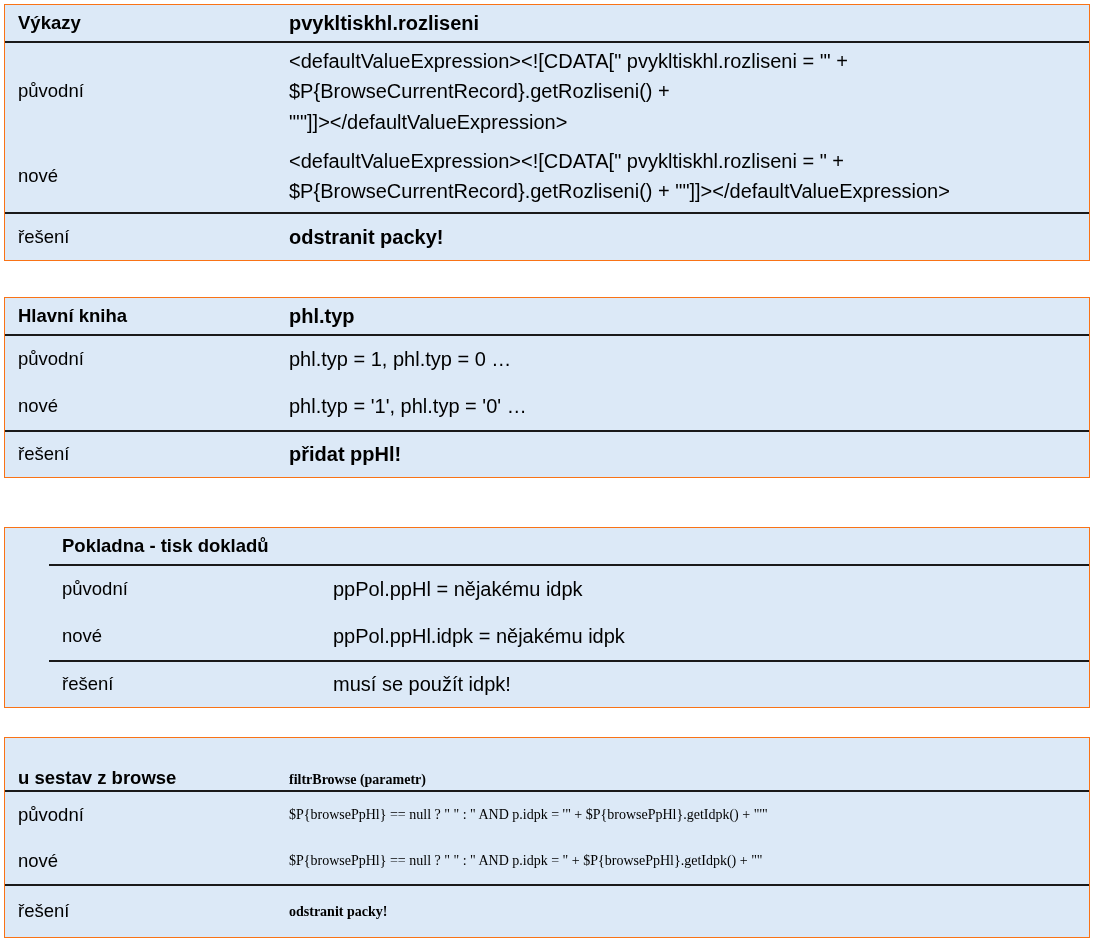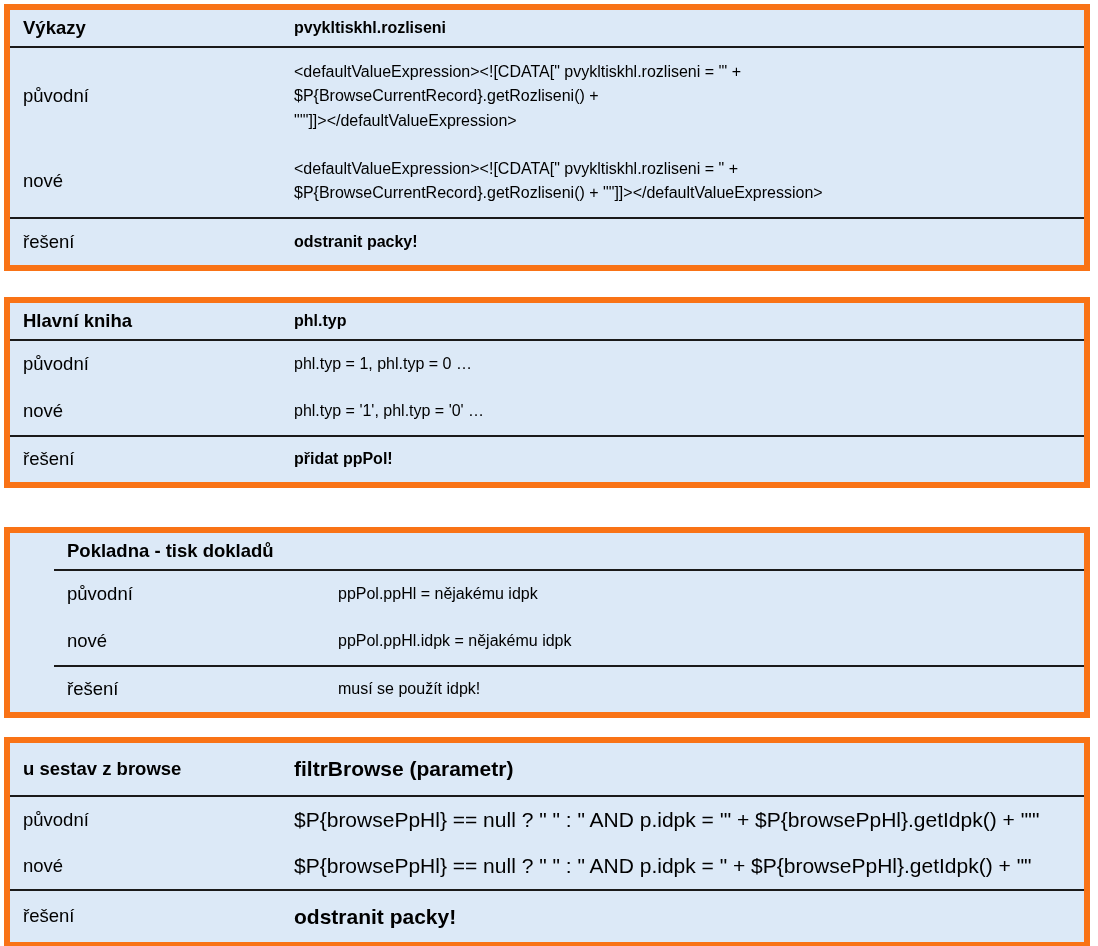--- a/index.html
+++ b/index.html
@@ -19,21 +19,21 @@
     width: 1098px;
     height: 946px;
     background: #ffffff;
   }
   .tbl {
     position: absolute;
     left: 4px;
     width: 1086px;
     box-sizing: border-box;
     background: #dce9f7;
-    border: 6px solid #f97316;
+    border: 1px solid #f97316;
     border-collapse: collapse;
   }
   .row {
     display: flex;
     align-items: center;
     box-sizing: border-box;
     width: 100%;
   }
   .row.header {
     border-bottom: 2px solid #1a1a1a;
@@ -46,21 +46,21 @@
     box-sizing: border-box;
     padding-left: 13px;
     padding-right: 6px;
     font-size: 18.5px;
     line-height: 1.32;
   }
   .c-value {
     flex: 1 1 auto;
     box-sizing: border-box;
     padding-right: 8px;
-    font-size: 16px;
+    font-size: 20px;
     line-height: 1.52;
     white-space: pre-line;
   }
   .bold .c-label,
   .bold .c-value {
     font-weight: bold;
   }
   .row.header { height: 38px; }
   .row.solution { height: 46px; }
 
@@ -77,25 +77,25 @@
   #table-hlavni-kniha .row.solution { height: 47px; }
 
   
   #table-pokladna { top: 527px; padding-left: 44px; }
   #table-pokladna .row.data-puvodni { height: 47px; }
   #table-pokladna .row.data-nove { height: 47px; }
   #table-pokladna .row.solution { height: 47px; }
 
   
   #table-browse { top: 737px; }
-  #table-browse .row.header { height: 54px; }
+  #table-browse .row.header { height: 54px; align-items: flex-end; }
   #table-browse .row.data-puvodni { height: 46px; }
   #table-browse .row.data-nove { height: 46px; }
   #table-browse .row.solution { height: 53px; }
-  #table-browse .c-value { font-size: 21px; }
+  #table-browse .c-value { font-size: 14px; font-family: Liberation Serif, serif; }
 </style>
 </head>
 <body>
 
 <div class="page">
 
   <div class="tbl" id="table-vykazy">
     <div class="row header bold">
       <div class="c-label">Výkazy</div>
       <div class="c-value">pvykltiskhl.rozliseni</div>
@@ -125,21 +125,21 @@
     <div class="row data-puvodni">
       <div class="c-label">původní</div>
       <div class="c-value">phl.typ = 1, phl.typ = 0 …</div>
     </div>
     <div class="row data-nove">
       <div class="c-label">nové</div>
       <div class="c-value">phl.typ = '1', phl.typ = '0' …</div>
     </div>
     <div class="row solution">
       <div class="c-label">řešení</div>
-      <div class="c-value" style="font-weight:bold">přidat ppPol!</div>
+      <div class="c-value" style="font-weight:bold">přidat ppHl!</div>
     </div>
   </div>
 
   <div class="tbl" id="table-pokladna">
     <div class="row header bold">
       <div class="c-label">Pokladna - tisk dokladů</div>
     </div>
     <div class="row data-puvodni">
       <div class="c-label">původní</div>
       <div class="c-value">ppPol.ppHl = nějakému idpk</div>

